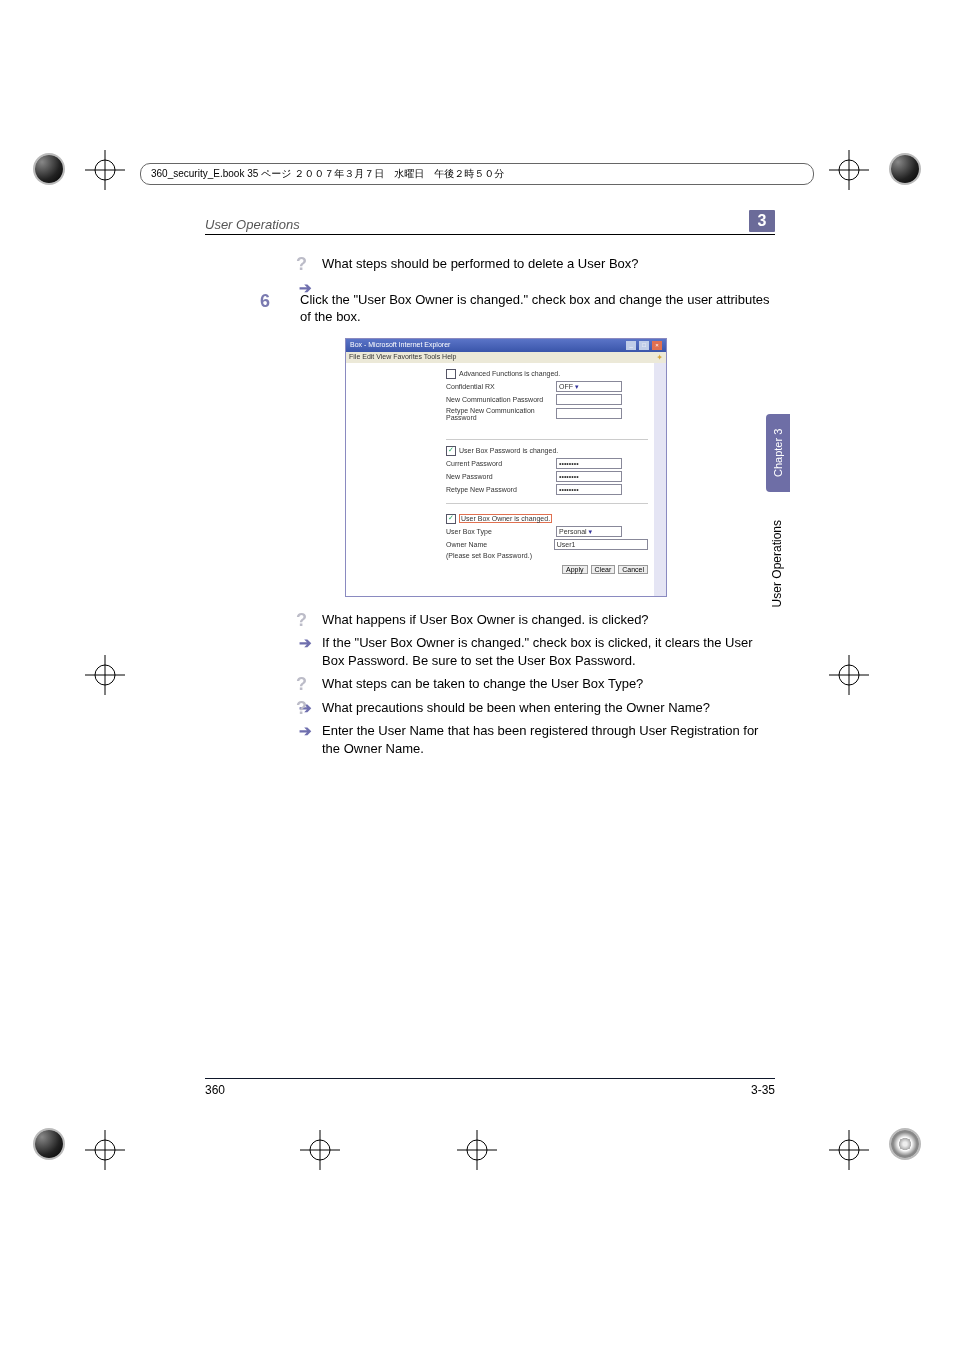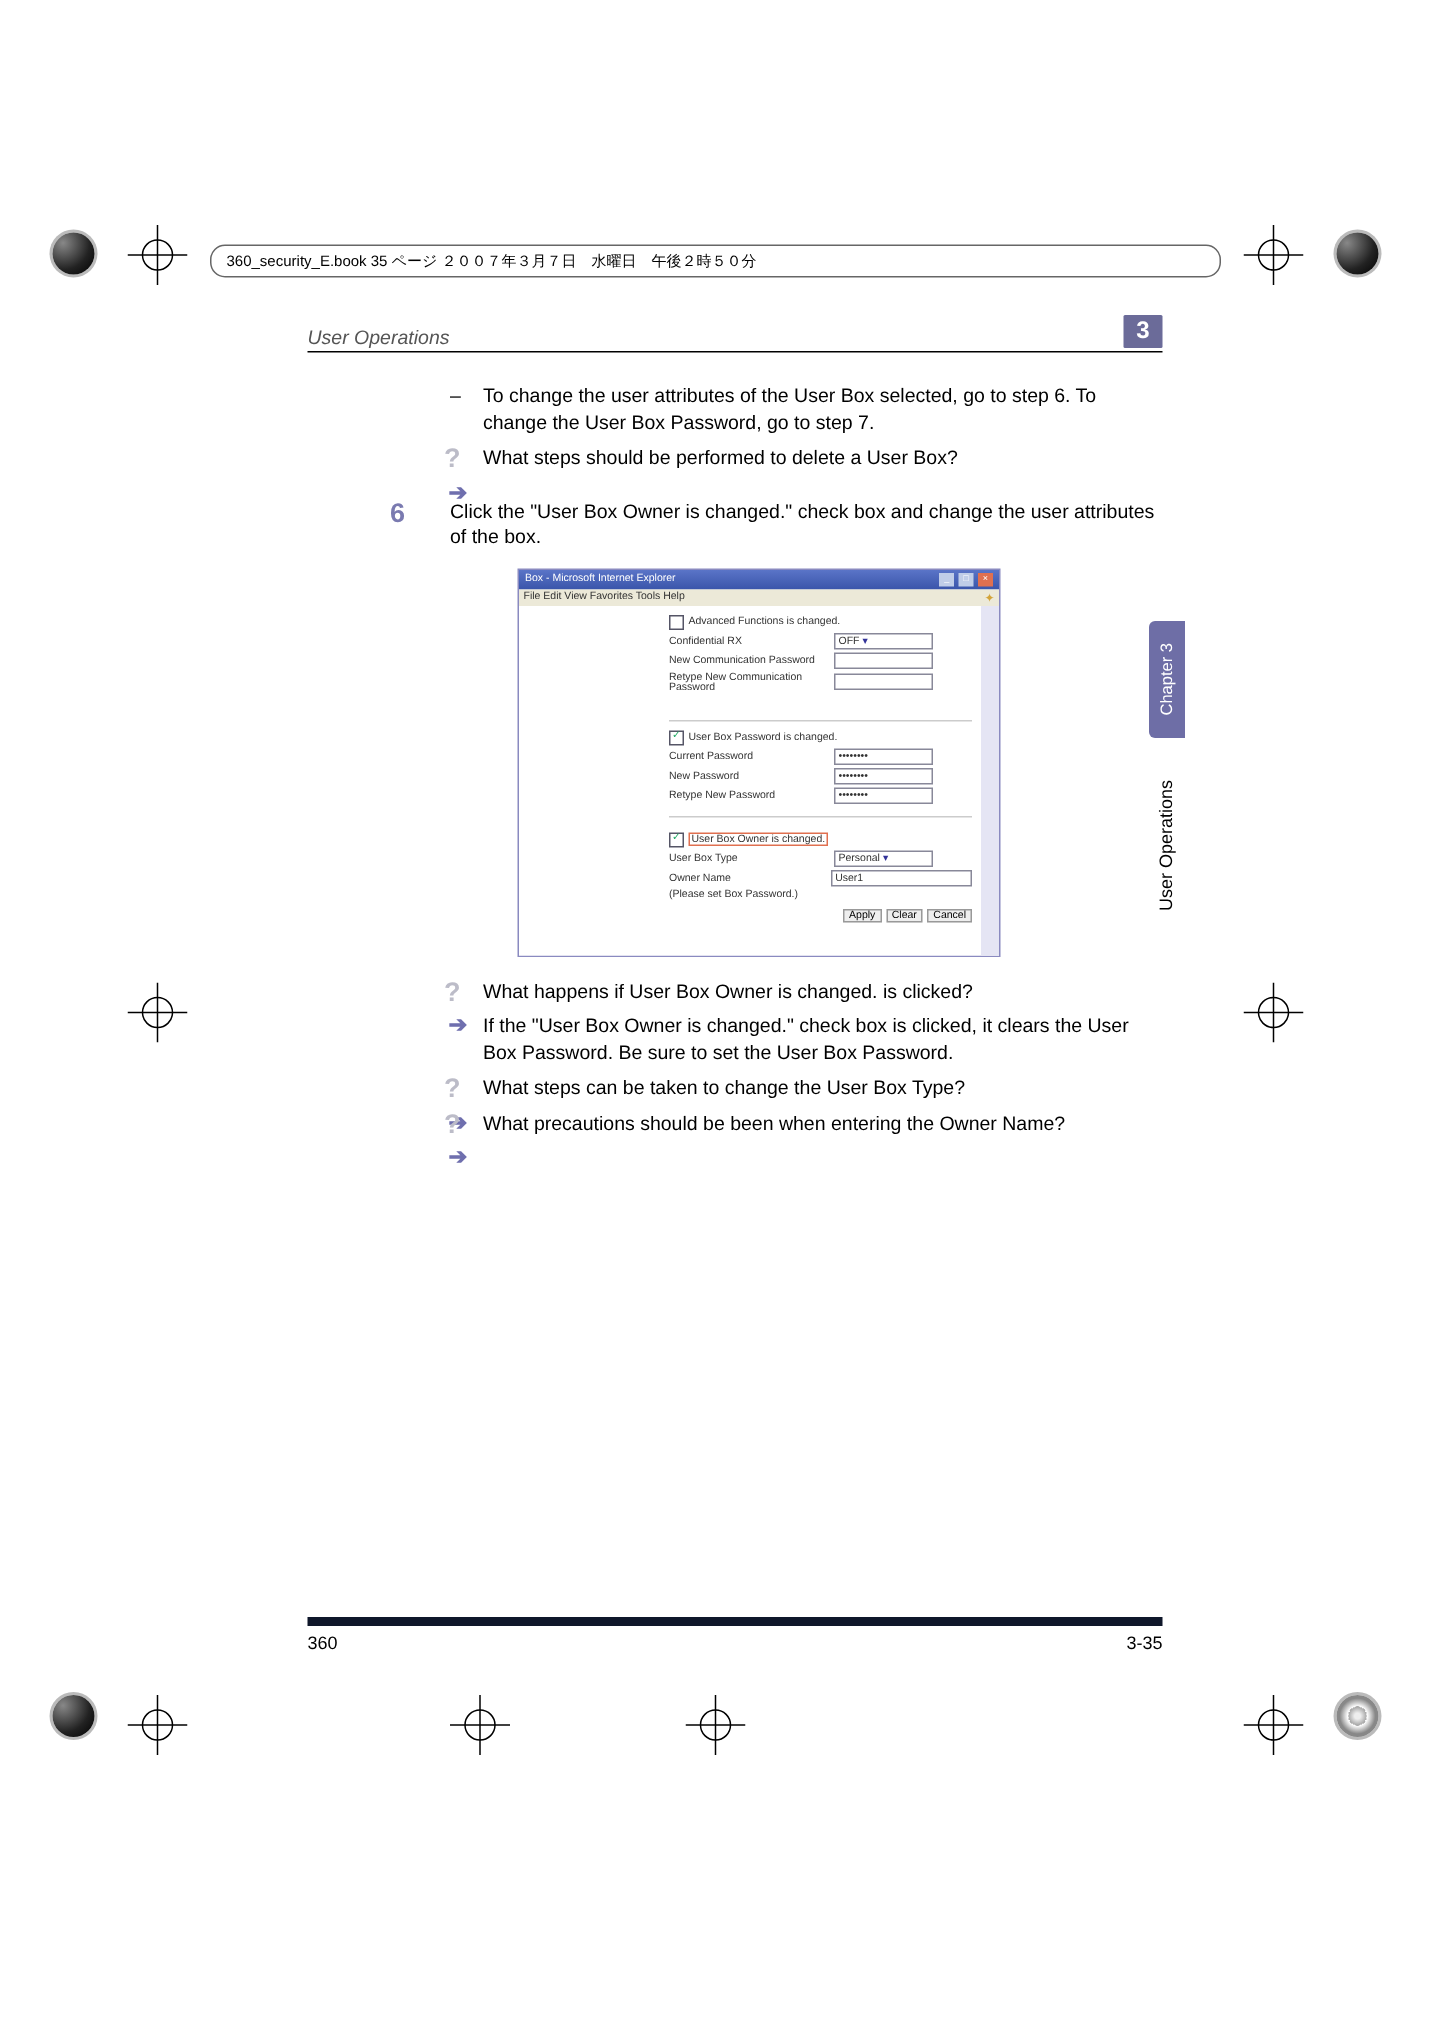--- a/index.html
+++ b/index.html
@@ -244,21 +244,21 @@
     transform: rotate(180deg);
   }
   .footer {
     position: absolute;
     top: 1078px;
     left: 205px;
     width: 570px;
     display: flex;
     justify-content: space-between;
     font-size: 12px;
-    border-top: 6px solid #0f172a;
+    border-top: 1px solid #0f172a;
     padding-top: 4px;
   }
 </style>
 </head>
 <body>
 
 <div class="page">
 
   <div class="dot tl"></div>
   <div class="dot tr"></div>
@@ -324,21 +324,20 @@
 
   <div class="header-line">360_security_E.book  35 ページ  ２００７年３月７日　水曜日　午後２時５０分</div>
 
   <div class="content">
     <div class="running-head">
       <span class="title">User Operations</span>
       <span class="chapnum-box">3</span>
     </div>
 
     <div class="body">
-      <div class="indent-dash">To change the user attributes of the User Box selected, go to step 6. To change the User Box Password, go to step 7.</div>
       <div class="qa">
         <span class="mark">?</span>
         <span>What steps should be performed to delete a User Box?</span>
       </div>
       <div class="qa">
         <span class="mark arrow">➔</span>
       </div>
     </div>
 
     <div class="step">
@@ -436,20 +435,21 @@
       </div>
       <div class="qa">
         <span class="mark arrow">➔</span>
       </div>
       <div class="qa">
         <span class="mark">?</span>
         <span>What precautions should be been when entering the Owner Name?</span>
       </div>
       <div class="qa">
         <span class="mark arrow">➔</span>
+        <span>Enter the User Name that has been registered through User Registration for the Owner Name.</span>
       </div>
     </div>
   </div>
 
   <div class="side-tab">Chapter 3</div>
   <div class="side-label">User Operations</div>
 
   <div class="footer">
     <span>360</span>
     <span>3-35</span>

